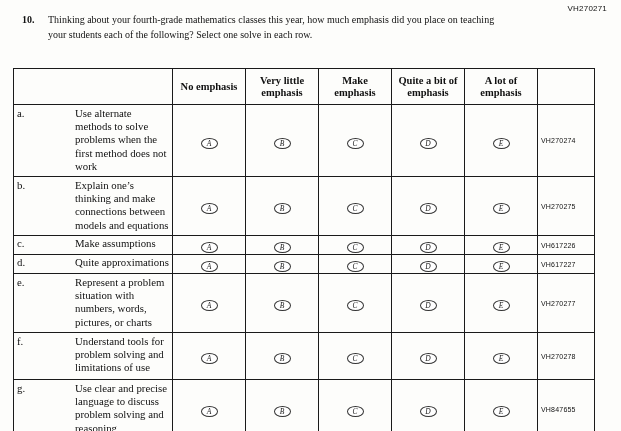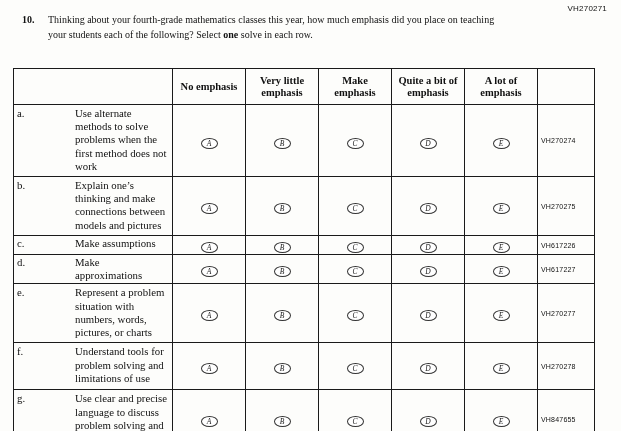--- a/index.html
+++ b/index.html
@@ -26,21 +26,21 @@
     width: 488px;
     display: flex;
     font-size: 10px;
     line-height: 14.5px;
   }
   .qnum {
     font-weight: bold;
     width: 26px;
     flex: 0 0 26px;
   }
-  .qtext .bold { font-weight: bold; }
+  .qtext .bold { font-weight: normal; }
   table.emphasis {
     position: absolute;
     top: 68px;
     left: 13px;
     width: 529px;
     border-collapse: collapse;
     table-layout: fixed;
   }
   table.emphasis th, table.emphasis td {
     border: 1px solid #1a1a1a;
@@ -140,21 +140,21 @@
       <td class="opt"><span class="oval">B</span></td>
       <td class="opt"><span class="oval">C</span></td>
       <td class="opt"><span class="oval">D</span></td>
       <td class="opt"><span class="oval">E</span></td>
       <td class="code">VH270274</td>
     </tr>
     <tr class="r-tall">
       <td class="item">
           <div class="row-flex">
             <span class="letter">b.</span>
-            <span class="txt">Explain one’s thinking and make connections between models and pictures</span>
+            <span class="txt">Explain one’s thinking and make connections between models and equations</span>
           </div>
         </td>
       <td class="opt"><span class="oval">A</span></td>
       <td class="opt"><span class="oval">B</span></td>
       <td class="opt"><span class="oval">C</span></td>
       <td class="opt"><span class="oval">D</span></td>
       <td class="opt"><span class="oval">E</span></td>
       <td class="code">VH270275</td>
     </tr>
     <tr class="r-short">
@@ -168,21 +168,21 @@
       <td class="opt"><span class="oval">B</span></td>
       <td class="opt"><span class="oval">C</span></td>
       <td class="opt"><span class="oval">D</span></td>
       <td class="opt"><span class="oval">E</span></td>
       <td class="code">VH617226</td>
     </tr>
     <tr class="r-short">
       <td class="item">
           <div class="row-flex">
             <span class="letter">d.</span>
-            <span class="txt">Make approximations</span>
+            <span class="txt">Quite approximations</span>
           </div>
         </td>
       <td class="opt"><span class="oval">A</span></td>
       <td class="opt"><span class="oval">B</span></td>
       <td class="opt"><span class="oval">C</span></td>
       <td class="opt"><span class="oval">D</span></td>
       <td class="opt"><span class="oval">E</span></td>
       <td class="code">VH617227</td>
     </tr>
     <tr class="r-tall">

